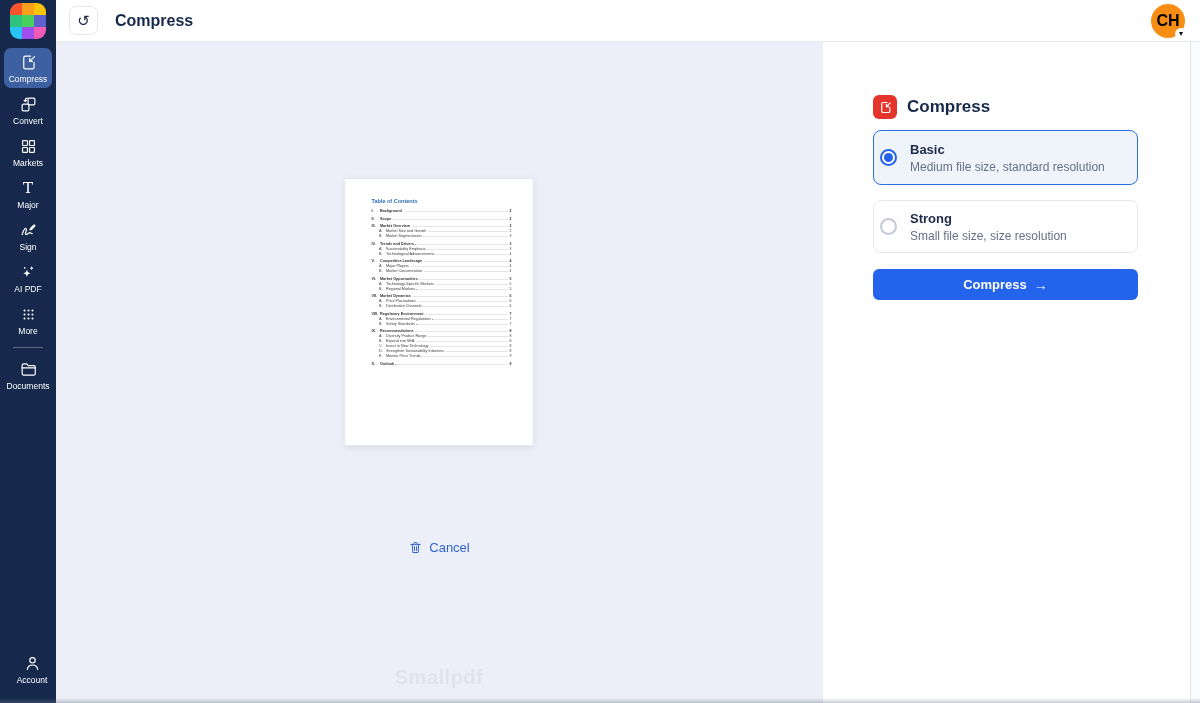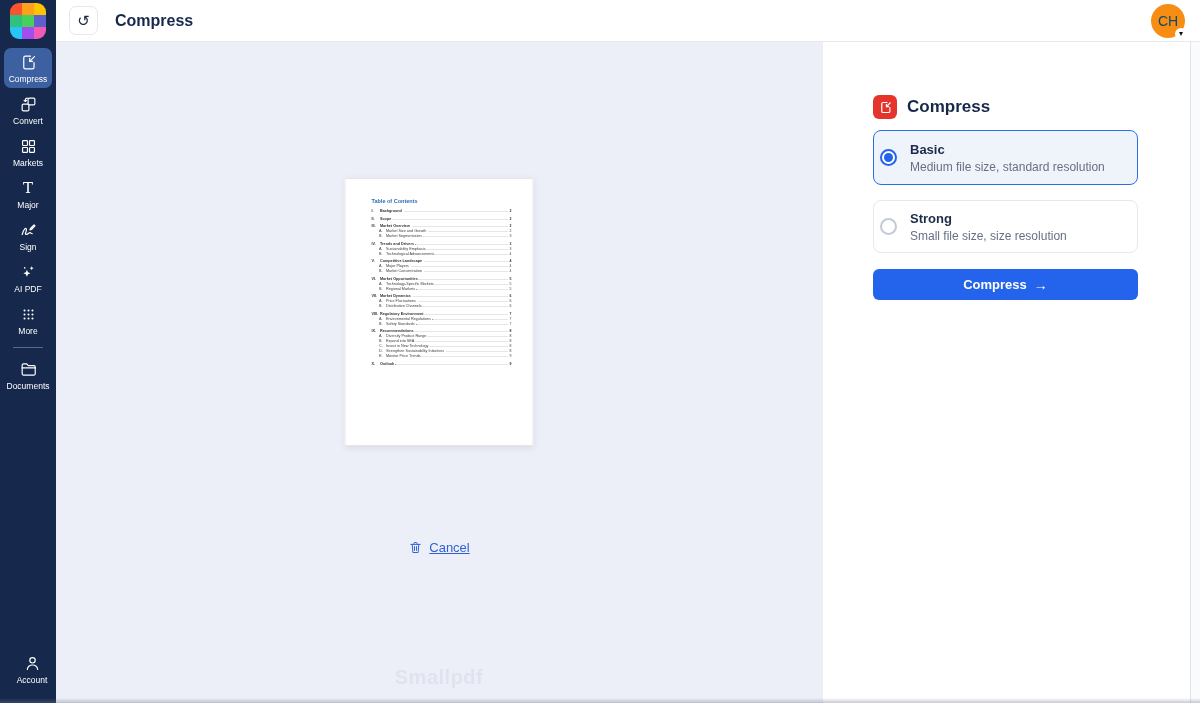--- a/index.html
+++ b/index.html
@@ -28,21 +28,21 @@
 
   
   .topbar{position:absolute;left:56px;right:0;top:0;height:42px;background:#fff;
           border-bottom:1px solid #e8eaf1;display:flex;align-items:center;z-index:4;}
   .back-btn{margin-left:13px;width:29px;height:29px;border:1px solid #e6e8ef;border-radius:7px;background:#fff;
             display:flex;align-items:center;justify-content:center;font-size:15px;color:#222b45;cursor:pointer;}
   .page-title{margin-left:17px;font-size:16px;font-weight:700;color:#17294B;}
   .top-spacer{flex:1;}
   .avatar-wrap{position:relative;margin-right:15px;width:34px;height:34px;cursor:pointer;}
   .avatar{width:34px;height:34px;border-radius:50%;background:var(--avatar-orange);display:flex;
-          align-items:center;justify-content:center;color:#0c4a6e;font-size:14px;font-weight:400;}
+          align-items:center;justify-content:center;color:#000000;font-size:16px;font-weight:700;}
   .caret-badge{position:absolute;right:-2px;bottom:-2px;width:12px;height:12px;background:#fff;border-radius:50%;
                display:flex;align-items:center;justify-content:center;font-size:8px;color:#111;line-height:1;}
 
   
   .main{position:absolute;left:56px;top:42px;width:766px;bottom:0;background:var(--main-bg);}
   .thumb{position:absolute;left:50%;transform:translateX(-50%);top:136px;width:189px;height:268px;
          background:#fff;border:1px solid #e5e6ec;box-shadow:0 2px 7px rgba(30,40,70,0.10);overflow:hidden;}
   .thumb-inner{width:378px;height:536px;transform:scale(0.5);transform-origin:0 0;
                padding:38px 46px 0 52px;}
   .toc-title{color:#2E6FB7;font-size:11px;font-weight:700;margin-bottom:9px;}
@@ -50,21 +50,21 @@
   .toc-row:not(.sub){margin-top:5px;font-weight:700;color:#333;}
   .toc-n{flex:none;width:17px;}
   .toc-row.sub{padding-left:15px;}
   .toc-row.sub .toc-n{width:14px;}
   .toc-dots{flex:1;border-bottom:1px dotted #9a9aa2;margin:0 3px 1px 2px;}
   .toc-p{flex:none;font-size:7px;}
   .file-caption{position:absolute;top:411px;left:0;width:100%;text-align:center;font-size:12.5px;color:#8E96AA;}
   .cancel-row{position:absolute;top:498px;left:0;width:100%;display:flex;align-items:center;
               justify-content:center;gap:6px;cursor:pointer;}
   .cancel-row svg{stroke:#3162D4;fill:none;stroke-width:1.6;stroke-linecap:round;stroke-linejoin:round;}
-  .cancel-label{font-size:13px;color:#3162D4;text-decoration:underline;}
+  .cancel-label{font-size:13px;color:#3162D4;}
   .watermark{position:absolute;bottom:14px;left:0;width:100%;text-align:center;font-size:20px;
              font-weight:700;color:#E0E3EF;letter-spacing:0.5px;}
 
   
   .panel{position:absolute;left:822px;top:42px;right:10px;bottom:0;background:#fff;border-left:1px solid #eceef4;}
   .panel-content{padding:53px 0 0 50px;width:315px;}
   .panel-header{display:flex;align-items:center;gap:10px;margin-bottom:11px;}
   .panel-icon{width:24px;height:24px;background:var(--brand-red);border-radius:6px;display:flex;
               align-items:center;justify-content:center;}
   .panel-icon svg{stroke:#fff;fill:none;stroke-width:1.9;stroke-linecap:round;stroke-linejoin:round;}

